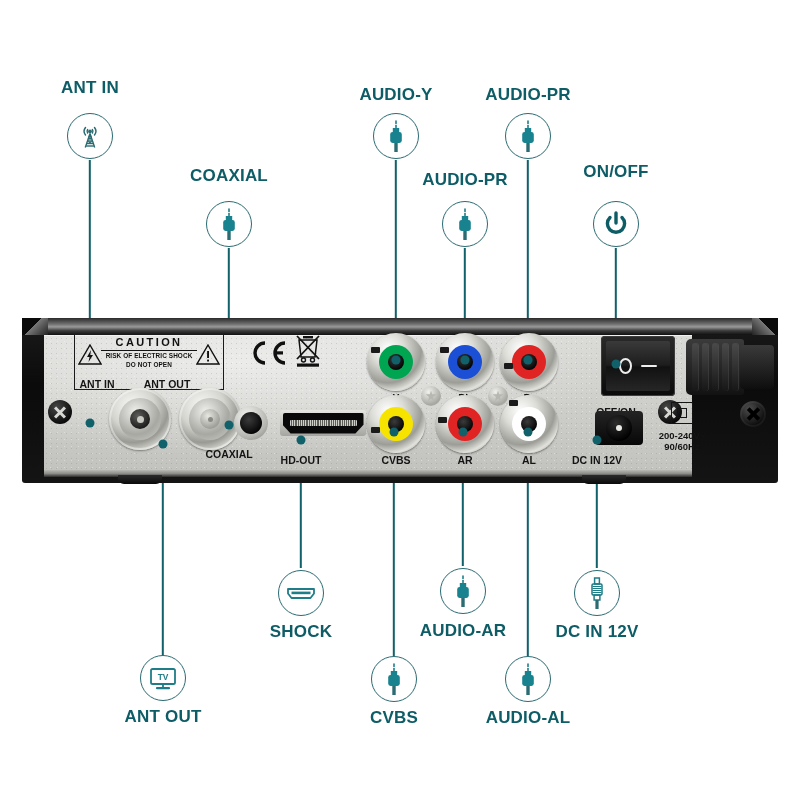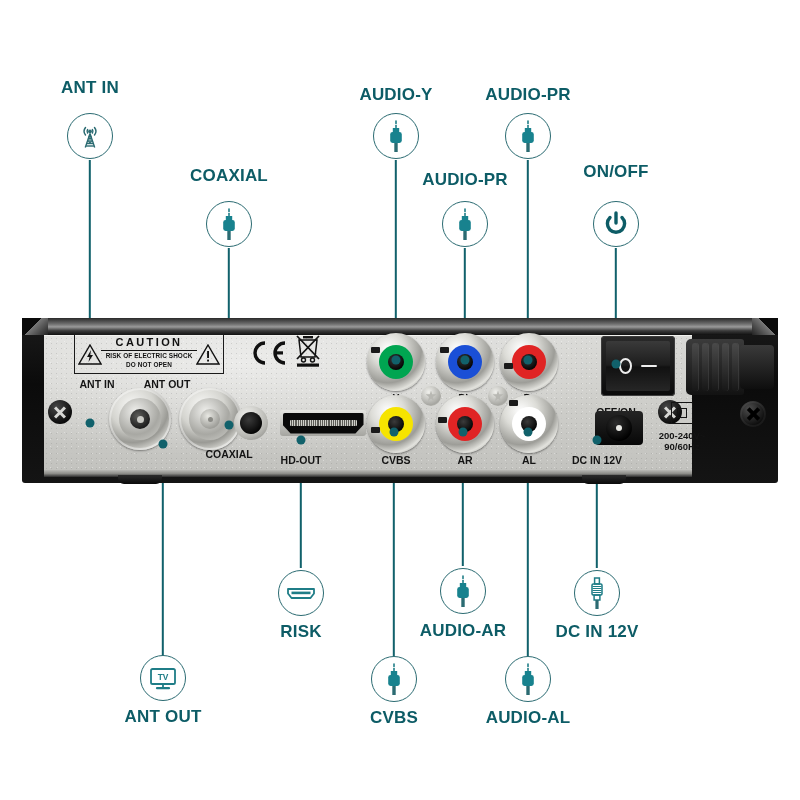--- a/index.html
+++ b/index.html
@@ -137,21 +137,21 @@
     background: radial-gradient(circle at 35% 30%, #464646, #0b0b0b 72%);
   }
   .plate-screw::before, .plate-screw::after{
     content:""; position:absolute; left:50%; top:50%; background:#d7d7d4;
   }
   .plate-screw::before{ width:14px; height:3px; margin:-1.5px 0 0 -7px; transform:rotate(45deg);}
   .plate-screw::after { width:14px; height:3px; margin:-1.5px 0 0 -7px; transform:rotate(-45deg);}
 
   
   .caution-box{
-    position:absolute; left:52px; top:16px; width:150px; height:40px;
+    position:absolute; left:52px; top:16px; width:150px; height:56px;
     border:1.4px solid #1a1a1a;
     display:flex; align-items:center; justify-content:center;
   }
   .caution-inner{ position:relative; width:100%; height:100%; }
   .caution-title{
     position:absolute; left:50%; top:1px; transform:translateX(-50%);
     font-size:11px; font-weight:700; letter-spacing:2.4px; color:#111;
     font-family:"Liberation Sans", sans-serif;
   }
   .caution-rule{ position:absolute; left:26px; right:26px; top:15px; height:1.2px; background:#111; }
@@ -591,21 +591,21 @@
     </svg>
   </div>
   <div class="callout-label" style="left:163px; top:707px;">ANT OUT</div>
 
   <div class="icon-circle" style="left:301px; top:593px;">
     <svg width="32" height="18" viewBox="0 0 32 18">
       <path d="M3 5 h26 v4.5 l-3.5 4.5 h-19 L3 9.5 z" fill="none" stroke="#1f7d87" stroke-width="1.8" stroke-linejoin="round"></path>
       <rect x="6.5" y="7.6" width="19" height="2.6" fill="#1f7d87"></rect>
     </svg>
   </div>
-  <div class="callout-label" style="left:301px; top:622px;">RISK</div>
+  <div class="callout-label" style="left:301px; top:622px;">SHOCK</div>
 
   <div class="icon-circle" style="left:394px; top:679px;">
     <svg width="26" height="36" viewBox="0 0 26 36">
       <g stroke="#1f7d87" stroke-width="1.6" stroke-linecap="round">
         <line x1="13" y1="3" x2="13" y2="5.5"></line>
           <line x1="13" y1="7.5" x2="13" y2="9.5"></line>
       </g>
       <rect x="9.8" y="10" width="6.4" height="4" fill="#18828e"></rect>
       <rect x="7.2" y="14" width="11.6" height="11" rx="2.4" fill="#18828e"></rect>
       <rect x="11.3" y="25" width="3.4" height="9" fill="#2b6b72"></rect>

